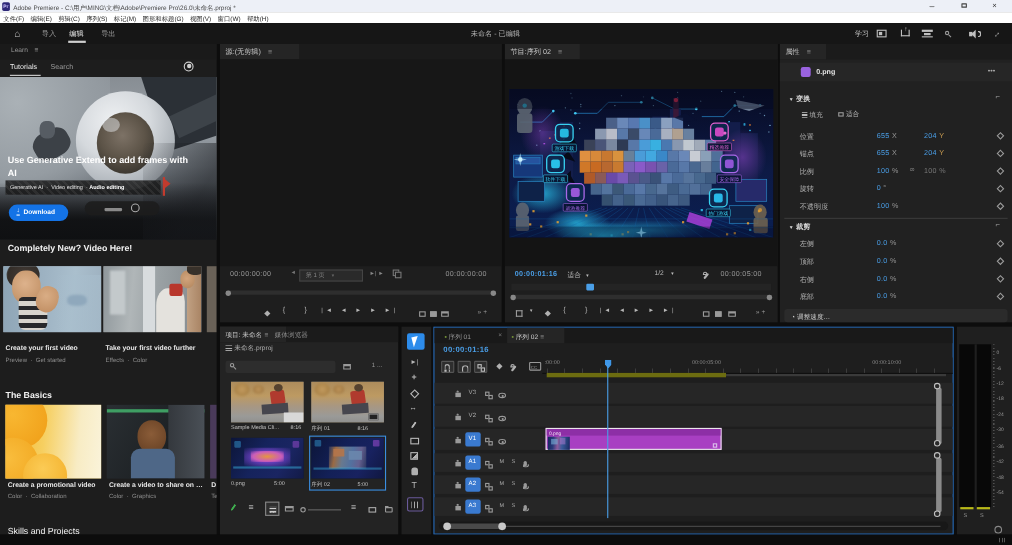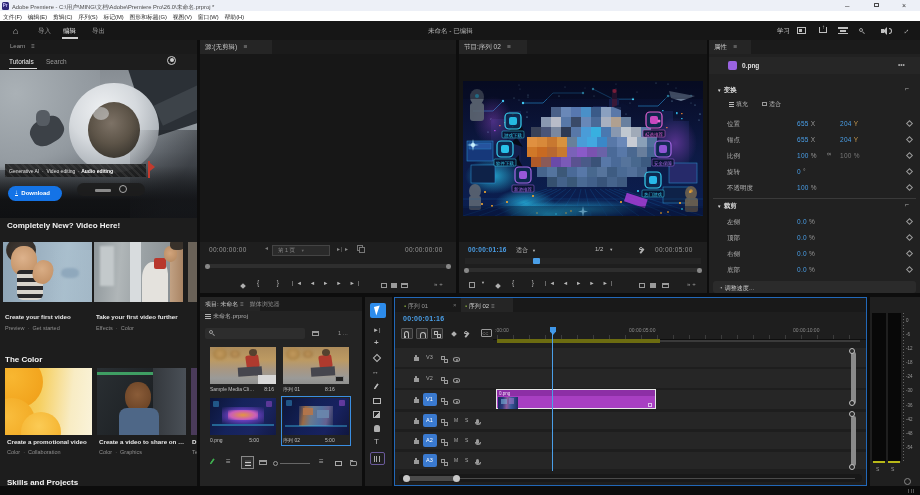--- a/index.html
+++ b/index.html
@@ -86,20 +86,21 @@
     <div class="abs" style="left:135px;top:-30px;width:100px;height:85px;background:#2b3036;transform:rotate(-18deg);"></div>
     <div class="abs" style="left:155px;top:20px;width:70px;height:22px;background:#3d4349;transform:rotate(-25deg);"></div>
     <div class="abs" style="left:69px;top:13px;width:90px;height:90px;border-radius:50%;background:radial-gradient(circle at 38% 30%,#eef0f2 0%,#d5d9dd 40%,#aeb4ba 70%,#878e95 100%);"></div>
     <div class="abs" style="left:88px;top:32px;width:52px;height:56px;border-radius:50%;background:radial-gradient(circle at 45% 38%,#7d7266 0%,#5d5448 45%,#3a362f 80%,#262420 100%);"></div>
     <div class="abs" style="left:93px;top:37px;width:16px;height:13px;border-radius:50%;background:rgba(240,244,248,0.45);"></div>
     <div class="abs" style="left:30px;top:48px;width:34px;height:26px;background:#3c4147;border-radius:40%;transform:rotate(-30deg);"></div>
     <div class="abs" style="left:36px;top:40px;width:14px;height:16px;background:#565c63;border-radius:40%;"></div>
     <div class="abs" style="left:0px;top:96px;width:197px;height:52px;background:linear-gradient(180deg,rgba(18,20,22,0) 0%,rgba(14,15,17,0.92) 65%);"></div>
     <div class="abs" style="left:130px;top:60px;width:80px;height:90px;background:linear-gradient(120deg,rgba(30,33,37,0) 0%,rgba(24,26,30,0.55) 60%);"></div>
   </div>
+  <div class="abs" style="left:7px;top:100px;width:190px;font-size:8.2px;line-height:11.5px;font-weight:bold;color:#ffffff;">Use Generative Extend to add frames with<br>AI</div>
   <div class="abs" style="left:5px;top:124px;width:141px;height:13px;background:rgba(22,22,22,0.82);background-image:repeating-linear-gradient(45deg,rgba(90,90,90,0.25) 0,rgba(90,90,90,0.25) 2px,transparent 2px,transparent 5px);"></div>
   <div class="abs" style="left:9px;top:127.5px;font-size:5px;color:#e0e0e0;white-space:nowrap;">Generative AI&nbsp; · &nbsp;Video editing&nbsp; ·&nbsp;<span style="color:#fff;font-weight:bold;">Audio editing</span></div>
   <div class="abs" style="left:150px;top:123px;width:0;height:0;border-left:5px solid #c23b2e;border-top:4px solid transparent;border-bottom:4px solid transparent;"></div>
   <div class="abs" style="left:148px;top:121px;width:1.5px;height:17px;background:#c23b2e;"></div>
   <div class="abs" style="left:8px;top:146px;width:54px;height:15px;background:#1473e6;border-radius:8px;"></div>
   <div class="abs" style="left:15px;top:150px;font-size:6px;font-weight:bold;color:#fff;white-space:nowrap;line-height:0;"><span class="ib" style="border-bottom:1px solid #fff;line-height:5px;">↓</span>&nbsp; Download</div>
   <div class="abs" style="left:77px;top:143px;width:68px;height:13px;background:rgba(28,28,28,0.88);border-radius:7px;"></div>
   <div class="abs" style="left:95px;top:149px;width:16px;height:2.5px;background:#8a8a8a;border-radius:1px;"></div>
   <div class="abs" style="left:119px;top:145px;width:8px;height:8px;border:1.2px solid #aaa;border-radius:50%;"></div>
 
@@ -123,21 +124,21 @@
     <div class="abs" style="left:76px;top:0px;width:13px;height:60px;background:linear-gradient(90deg,#c1a183 0%,#a98464 100%);"></div>
     <div class="abs" style="left:70px;top:4px;width:13px;height:16px;background:radial-gradient(circle at 45% 45%,#d2a47c,#b0855c);border-radius:46%;"></div>
     <div class="abs" style="left:76px;top:-3px;width:15px;height:11px;background:#38312a;border-radius:40%;"></div>
   </div>
   <div class="abs" style="left:188px;top:202px;width:9px;height:60px;background:#6a6258;"></div>
   <div class="abs" style="left:5px;top:273px;font-size:6.2px;font-weight:bold;color:#e8e8e8;">Create your first video</div>
   <div class="abs" style="left:5px;top:285px;font-size:5.5px;color:#8e8e8e;">Preview&nbsp; ·&nbsp; Get started</div>
   <div class="abs" style="left:96px;top:273px;font-size:6.2px;font-weight:bold;color:#e8e8e8;">Take your first video further</div>
   <div class="abs" style="left:96px;top:285px;font-size:5.5px;color:#8e8e8e;">Effects&nbsp; ·&nbsp; Color</div>
 
-  <div class="abs" style="left:5px;top:315px;font-size:8px;font-weight:bold;color:#f2f2f2;">The Color</div>
+  <div class="abs" style="left:5px;top:315px;font-size:8px;font-weight:bold;color:#f2f2f2;">The Basics</div>
 
   <div class="abs" style="left:5px;top:328px;width:87px;height:67px;overflow:hidden;background:#f5dc8a;">
     <div class="abs" style="left:0;top:0;width:87px;height:67px;background:linear-gradient(95deg,#f2b52b 0%,#f6cf60 40%,#f8ecc4 75%,#faf3da 100%);"></div>
     <div class="abs" style="left:-14px;top:-12px;width:52px;height:52px;border-radius:50%;background:radial-gradient(circle at 40% 40%,#f8b731,#ef9c15);"></div>
     <div class="abs" style="left:-16px;top:30px;width:46px;height:46px;border-radius:50%;background:radial-gradient(circle at 40% 40%,#f9bd3d,#f0a41c);"></div>
     <div class="abs" style="left:16px;top:44px;width:40px;height:40px;border-radius:50%;background:radial-gradient(circle at 45% 35%,#fbcb55,#f2ab22);"></div>
   </div>
   <div class="abs" style="left:97px;top:328px;width:89px;height:67px;overflow:hidden;background:#23272a;">
     <div class="abs" style="left:0;top:0;width:89px;height:67px;background:linear-gradient(120deg,#2a2f33 0%,#1d2124 60%,#26242b 100%);"></div>
     <div class="abs" style="left:0px;top:4px;width:89px;height:2.5px;background:#3f9e63;"></div>
@@ -145,21 +146,21 @@
     <div class="abs" style="left:28px;top:14px;width:26px;height:30px;background:radial-gradient(circle at 48% 42%,#8a5c38 0%,#6e4628 70%,#50341e 100%);border-radius:48%;"></div>
     <div class="abs" style="left:22px;top:40px;width:40px;height:27px;background:#4e6787;border-radius:8px 8px 0 0;"></div>
   </div>
   <div class="abs" style="left:191px;top:328px;width:6px;height:67px;background:#4a3a5a;"></div>
   <div class="abs" style="left:7px;top:398px;font-size:6.2px;font-weight:bold;color:#e8e8e8;">Create a promotional video</div>
   <div class="abs" style="left:7px;top:409px;font-size:5.5px;color:#8e8e8e;">Color&nbsp; ·&nbsp; Collaboration</div>
   <div class="abs" style="left:99px;top:398px;font-size:6.2px;font-weight:bold;color:#e8e8e8;">Create a video to share on …</div>
   <div class="abs" style="left:99px;top:409px;font-size:5.5px;color:#8e8e8e;">Color&nbsp; ·&nbsp; Graphics</div>
   <div class="abs" style="left:192px;top:398px;font-size:6.2px;font-weight:bold;color:#e8e8e8;">D</div>
   <div class="abs" style="left:192px;top:409px;font-size:5.5px;color:#8e8e8e;">Te</div>
-  <div class="abs" style="left:7px;top:438px;font-size:8px;font-weight:bold;color:#f2f2f2;">Skills and Projects</div>
+  <div class="abs" style="left:7px;top:438px;font-size:8px;font-weight:normal;color:#f2f2f2;">Skills and Projects</div>
 </div>
 
 <div class="panel" style="left:200px;top:40px;width:256px;height:253px;background:#1e1e1e;">
   <div class="hdr"></div>
   <div class="abs" style="left:0;top:0;width:72px;height:14px;background:#252525;"></div>
   <div class="tabtxt" style="left:5px;">源:(无剪辑) <span class="dim">≡</span></div>
   <div class="abs" style="left:0px;top:14px;width:256px;height:188px;background:#171717;"></div>
   <div class="abs tc gray" style="left:9px;top:206px;">00:00:00:00</div>
   <div class="abs ico" style="left:64px;top:206px;color:#777;font-size:5px;">◄</div>
   <div class="abs" style="left:72px;top:204.5px;width:58px;height:11px;background:#2a2a2a;border:0.5px solid #444;"></div>

